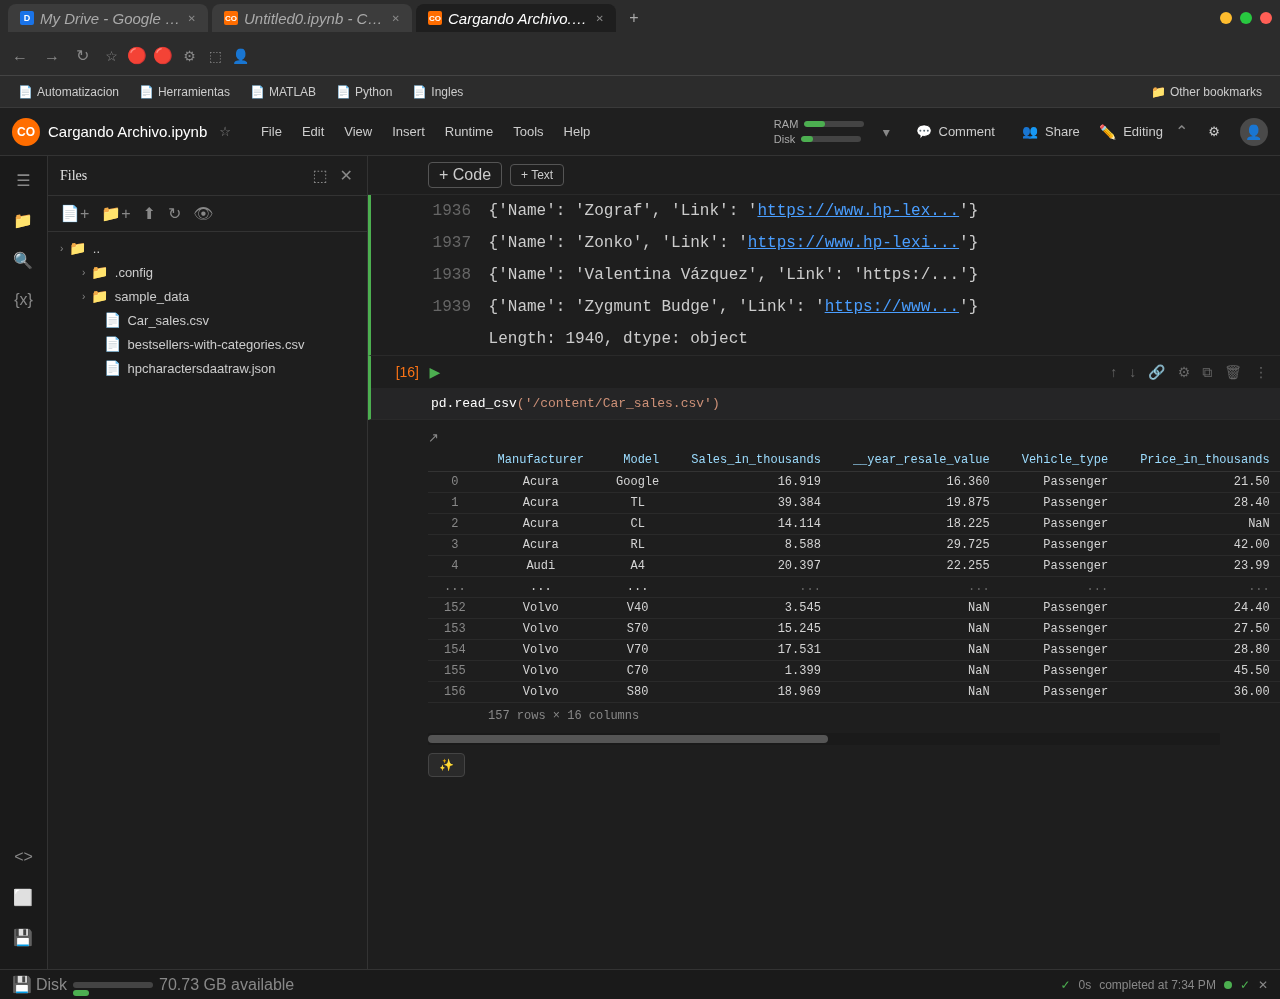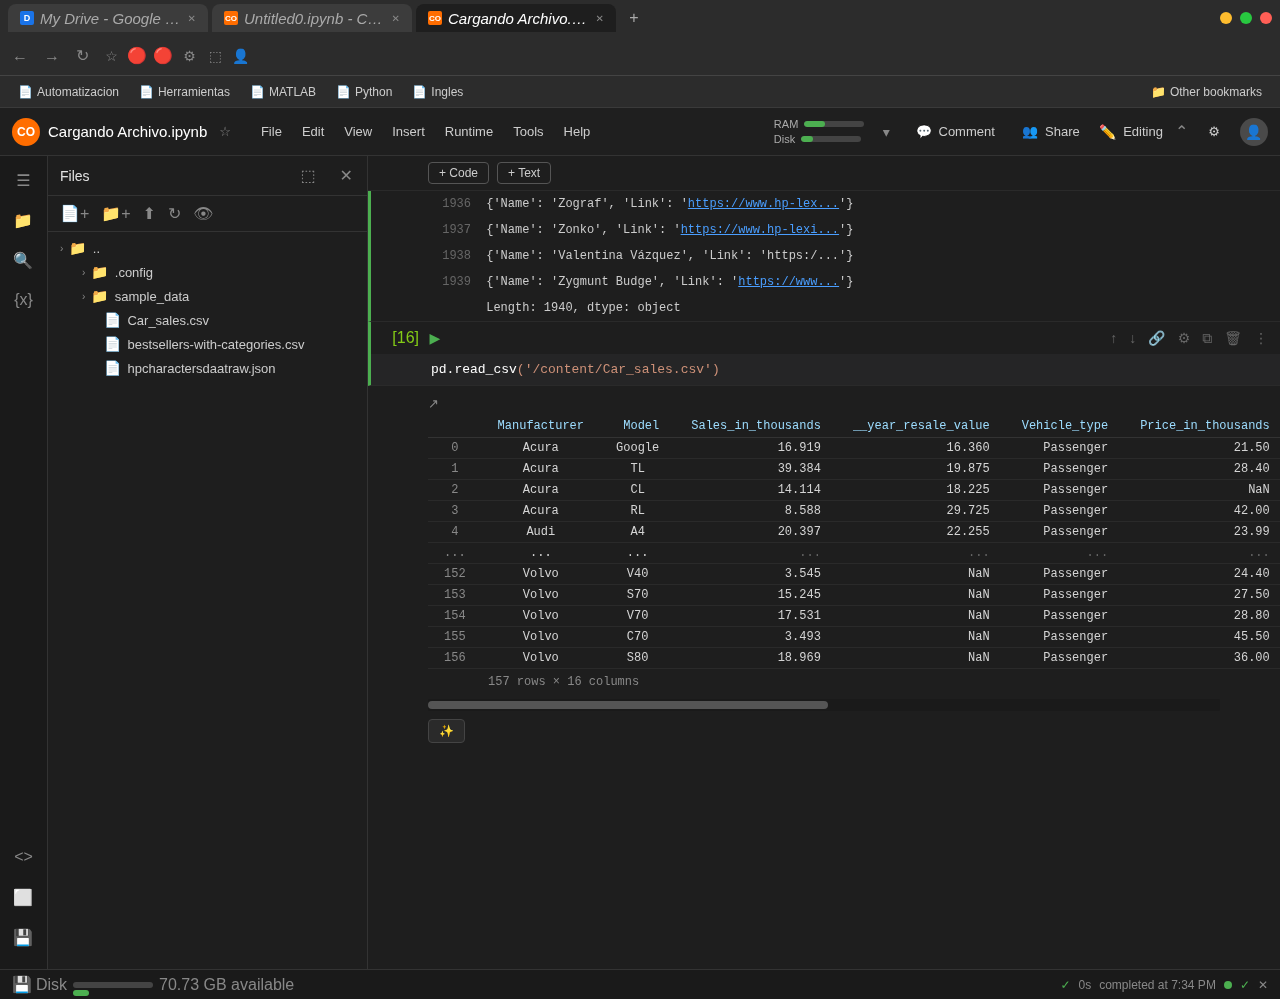--- a/index.html
+++ b/index.html
@@ -128,22 +128,23 @@
       background: #1e1e1e;
       border-right: 1px solid #333;
       display: flex;
       flex-direction: column;
       flex-shrink: 0;
     }
     .sidebar-header {
       display: flex;
       align-items: center;
       padding: 8px 12px;
-      gap: 20px;
+      gap: 8px;
       border-bottom: 1px solid #333;
+      font-family: Liberation Serif, serif;
     }
     .sidebar-title { font-size: 14px; color: #e0e0e0; flex: 1; }
     .sidebar-btn { color: #888; cursor: pointer; font-size: 16px; padding: 2px; }
     .sidebar-toolbar {
       display: flex;
       align-items: center;
       padding: 4px 8px;
       gap: 4px;
       border-bottom: 1px solid #333;
     }
@@ -175,36 +176,36 @@
     .cell {
       margin: 0;
       border-bottom: 1px solid #2a2a2a;
     }
     .cell-toolbar {
       display: flex;
       align-items: center;
       padding: 4px 8px;
       gap: 4px;
     }
-    .cell-number { color: #84cc16; font-size: 16px; min-width: 40px; text-align: right; }
+    .cell-number { color: #f97316; font-size: 14px; min-width: 40px; text-align: right; }
     .cell-run-btn {
       width: 24px; height: 24px;
       border-radius: 50%;
       display: flex; align-items: center; justify-content: center;
       color: #4caf50;
       cursor: pointer;
       font-size: 14px;
     }
     .cell-actions { margin-left: auto; display: flex; gap: 4px; }
     .cell-action-btn { color: #666; cursor: pointer; font-size: 14px; padding: 2px 4px; }
 
     
     .output-text {
       font-family: 'Courier New', monospace;
-      font-size: 12px;
+      font-size: 16px;
       color: #ccc;
       padding: 4px 60px;
       line-height: 1.5;
     }
     .output-text .line-num { color: #666; min-width: 40px; display: inline-block; text-align: right; margin-right: 8px; }
     .link-text { color: #4a9eff; text-decoration: underline; cursor: pointer; }
 
     
     .code-cell {
       background: #252526;
@@ -500,21 +501,21 @@
         <span style="width:16px;display:inline-block;"></span>
         <span class="file-icon">📄</span>
         <span>hpcharactersdaatraw.json</span>
       </div>
     </div>
   </div>
 
   <div class="notebook-area">
 
     <div style="display:flex;align-items:center;padding:6px 60px;gap:8px;border-bottom:1px solid #2a2a2a;">
-      <button style="background:transparent;border:1px solid #555;border-radius:4px;padding:3px 10px;color:#ccc;cursor:pointer;font-size:12px;">+ Code</button>
+      <button style="background:transparent;border:1px solid #555;border-radius:4px;padding:3px 10px;color:#ccc;cursor:pointer;font-size:16px;">+ Code</button>
       <button style="background:transparent;border:1px solid #555;border-radius:4px;padding:3px 10px;color:#ccc;cursor:pointer;font-size:12px;">+ Text</button>
     </div>
 
     <div class="cell cell-with-output">
       <div class="output-text">
         <span class="line-num">1936</span>
         {'Name': 'Zograf', 'Link': '<span class="link-text">https://www.hp-lex...</span>'}
       </div>
       <div class="output-text">
         <span class="line-num">1937</span>
@@ -650,21 +651,21 @@
                 <td>V70</td>
                 <td>17.531</td>
                 <td>NaN</td>
                 <td>Passenger</td>
                 <td>28.80</td>
               </tr>
               <tr>
                 <td>155</td>
                 <td>Volvo</td>
                 <td>C70</td>
-                <td>3.493</td>
+                <td>1.399</td>
                 <td>NaN</td>
                 <td>Passenger</td>
                 <td>45.50</td>
               </tr>
               <tr>
                 <td>156</td>
                 <td>Volvo</td>
                 <td>S80</td>
                 <td>18.969</td>
                 <td>NaN</td>

